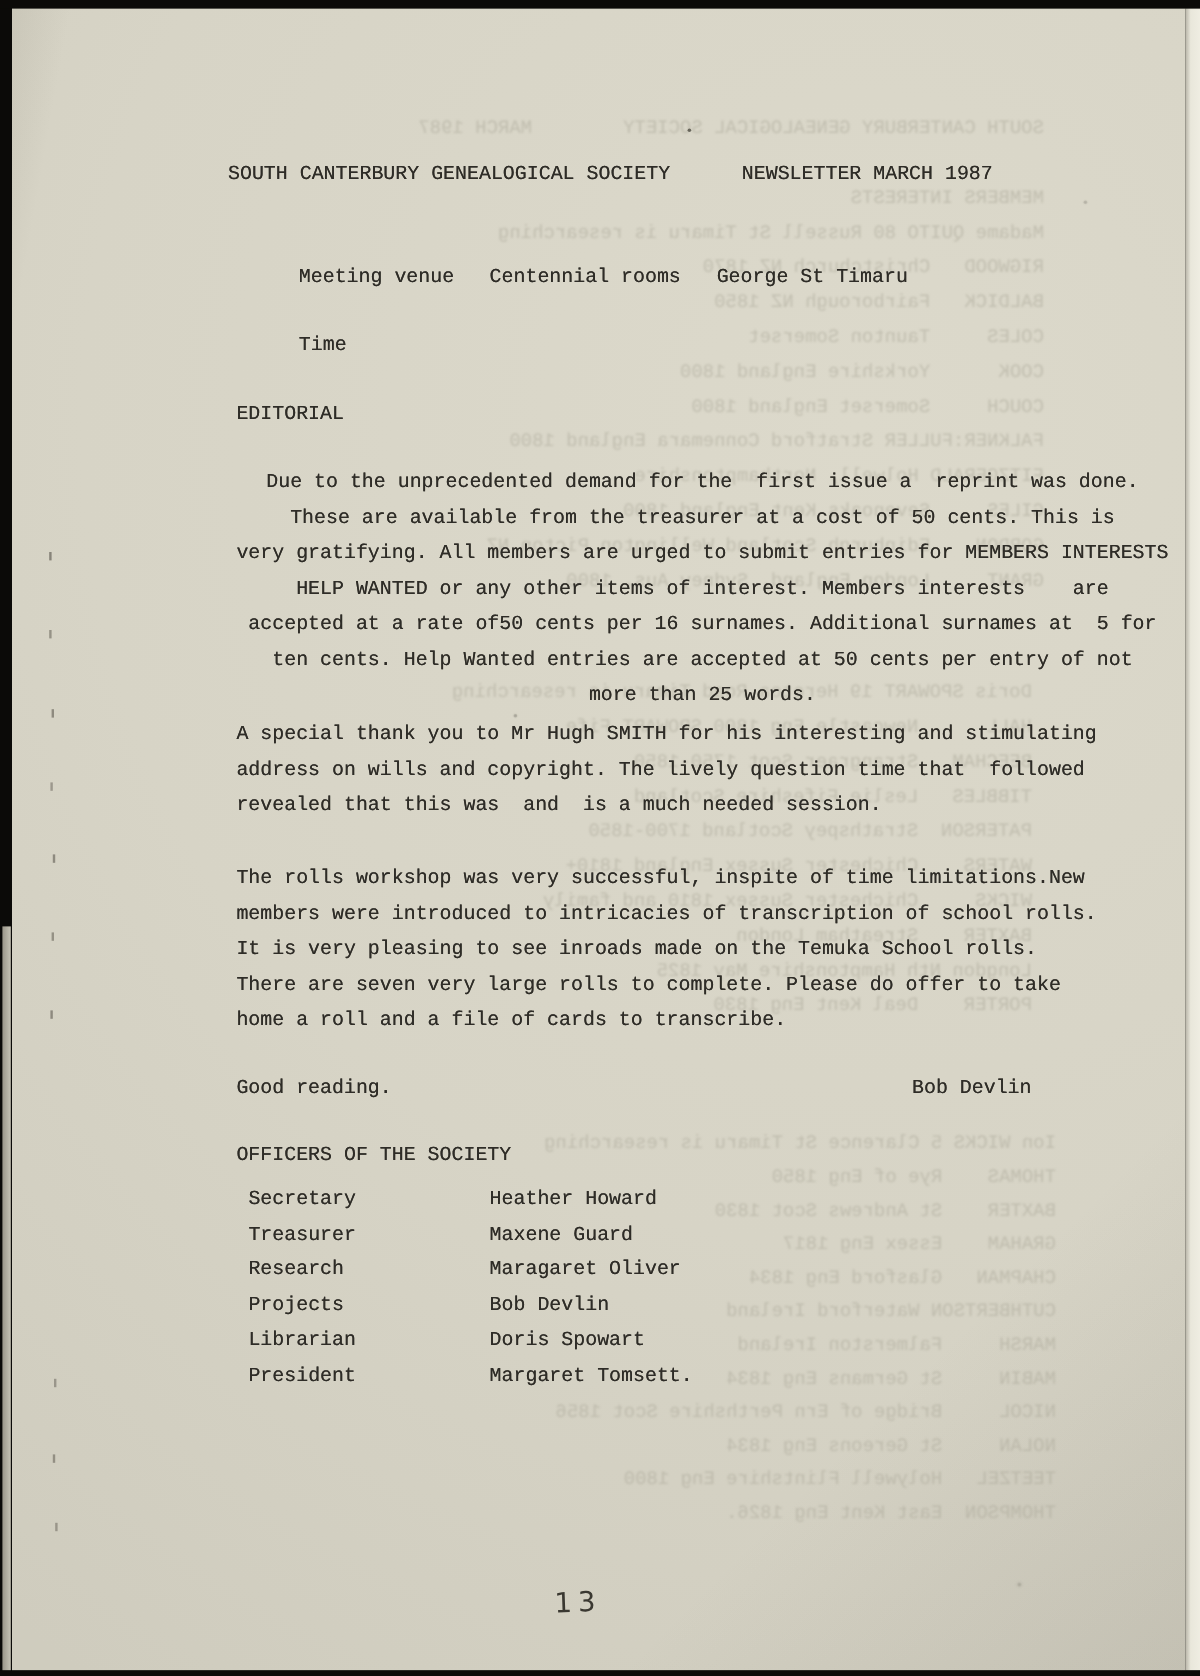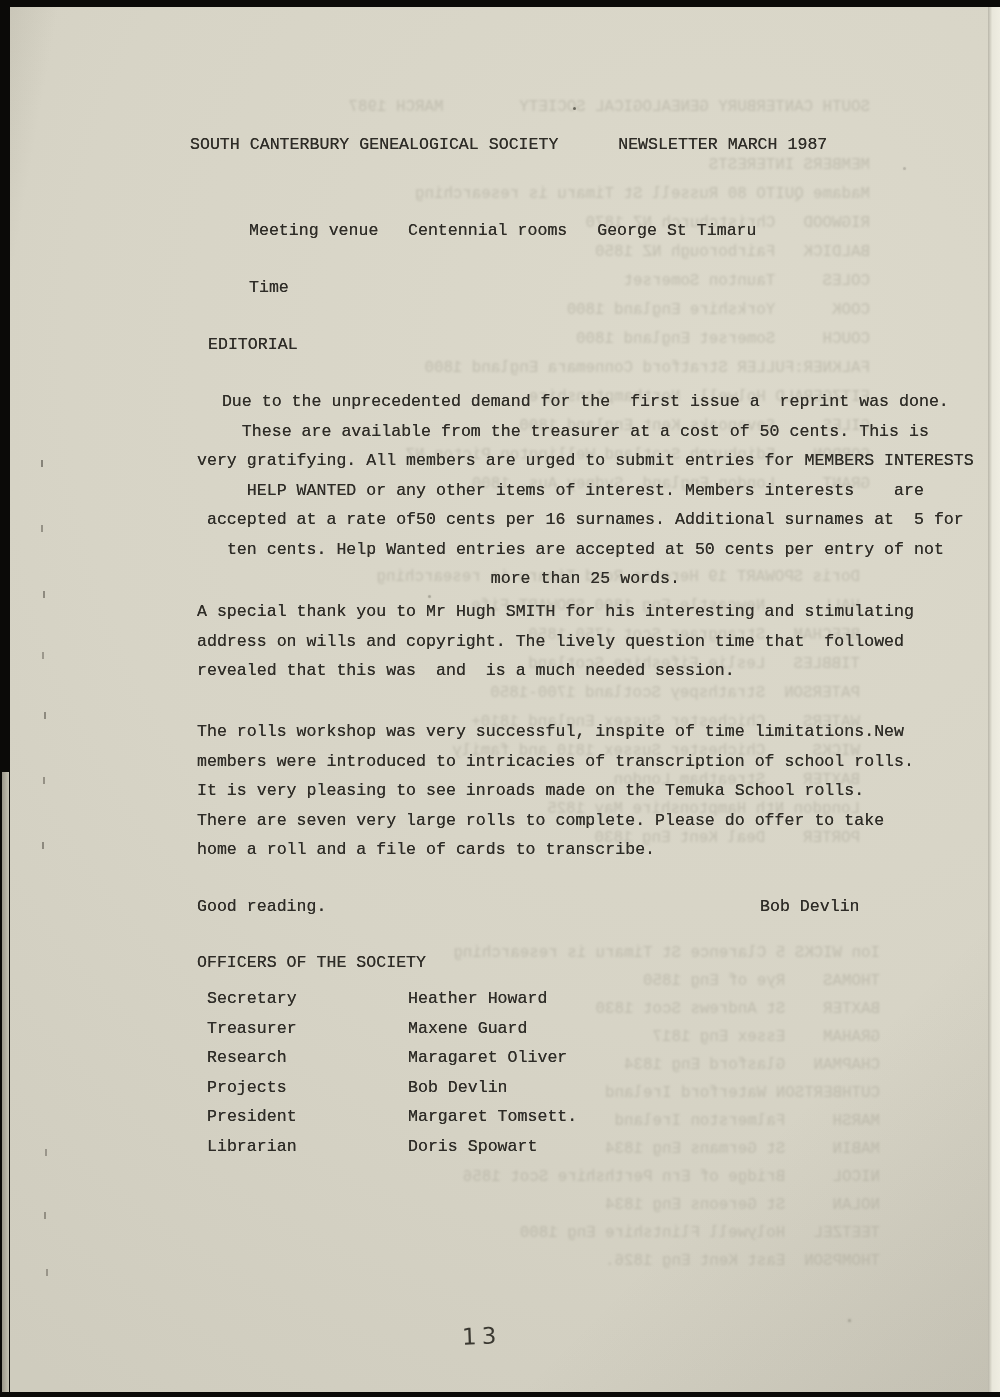--- a/index.html
+++ b/index.html
@@ -108,21 +108,21 @@
     <div class="tw one" style="left:155px;top:127px;margin-left:25px;">SOUTH CANTERBURY GENEALOGICAL SOCIETY      NEWSLETTER MARCH 1987</div>
 
     <div class="meta-row" style="top:213px;">
       <span class="tw one lbl">Meeting venue</span>
       <span class="tw one val">Centennial rooms   George St Timaru</span>
     </div>
     <div class="meta-row" style="top:270px;">
       <span class="tw one lbl">Time</span>
     </div>
 
-    <div class="tw one" style="left:187px;top:327px;margin-left:11px;">EDITORIAL</div>
+    <div class="tw one" style="left:187px;top:327px;">EDITORIAL</div>
 
     <div class="tw" style="left:187px;top:380px;text-align:center;">Due to the unprecedented demand for the  first issue a  reprint was done.
 These are available from the treasurer at a cost of 50 cents. This is
 very gratifying. All members are urged to submit entries for MEMBERS INTERESTS
 HELP WANTED or any other items of interest. Members interests    are
 accepted at a rate of50 cents per 16 surnames. Additional surnames at  5 for
 ten cents. Help Wanted entries are accepted at 50 cents per entry of not
 more than 25 words.</div>
 
     <div class="tw" style="left:187px;top:590px;">A special thank you to Mr Hugh SMITH for his interesting and stimulating
@@ -153,26 +153,26 @@
       </div>
       <div class="officer-row">
         <span class="role">Research</span>
         <span class="name">Maragaret Oliver</span>
       </div>
       <div class="officer-row">
         <span class="role">Projects</span>
         <span class="name">Bob Devlin</span>
       </div>
       <div class="officer-row">
+        <span class="role">Librarian</span>
+        <span class="name">Doris Spowart</span>
+      </div>
+      <div class="officer-row">
         <span class="role">President</span>
         <span class="name">Margaret Tomsett.</span>
-      </div>
-      <div class="officer-row">
-        <span class="role">Librarian</span>
-        <span class="name">Doris Spowart</span>
       </div>
     </div>
 
     <div class="pagenum">13</div>
 
     <div class="stitches"></div>
     <div class="speckles"></div>
   </div>
 
   <div class="right-sliver"></div>

